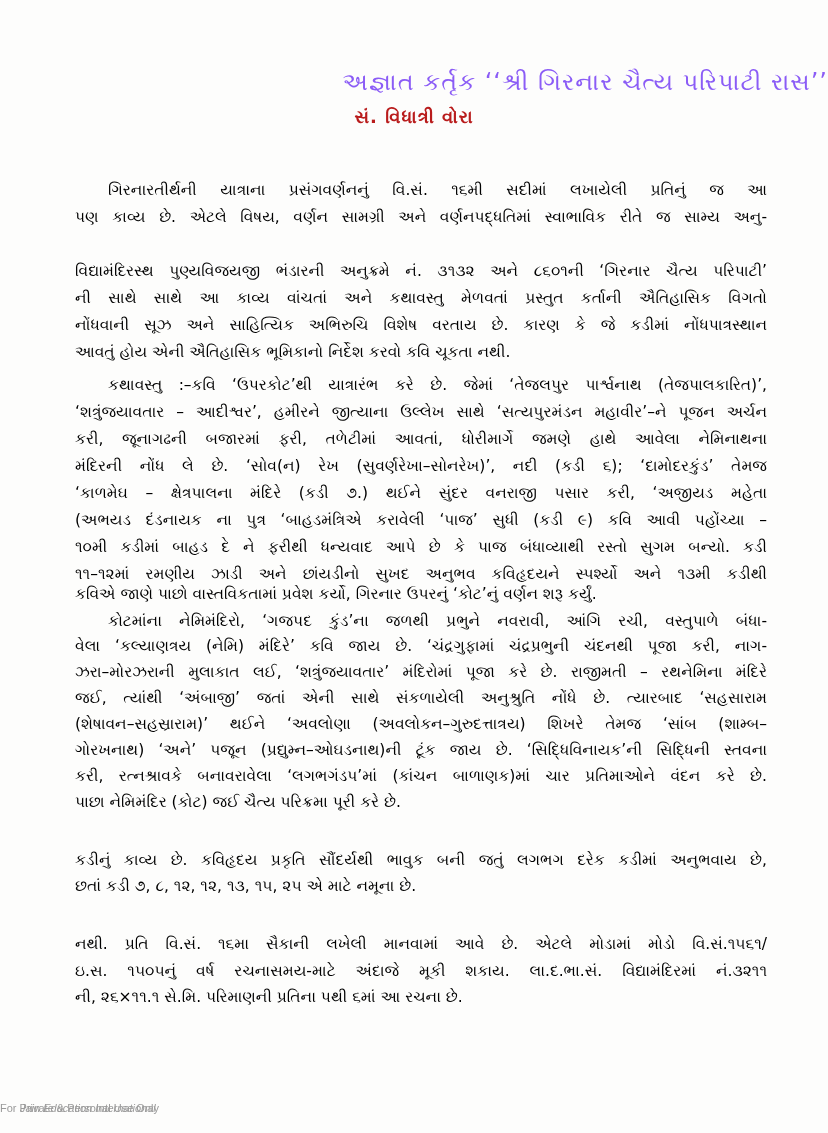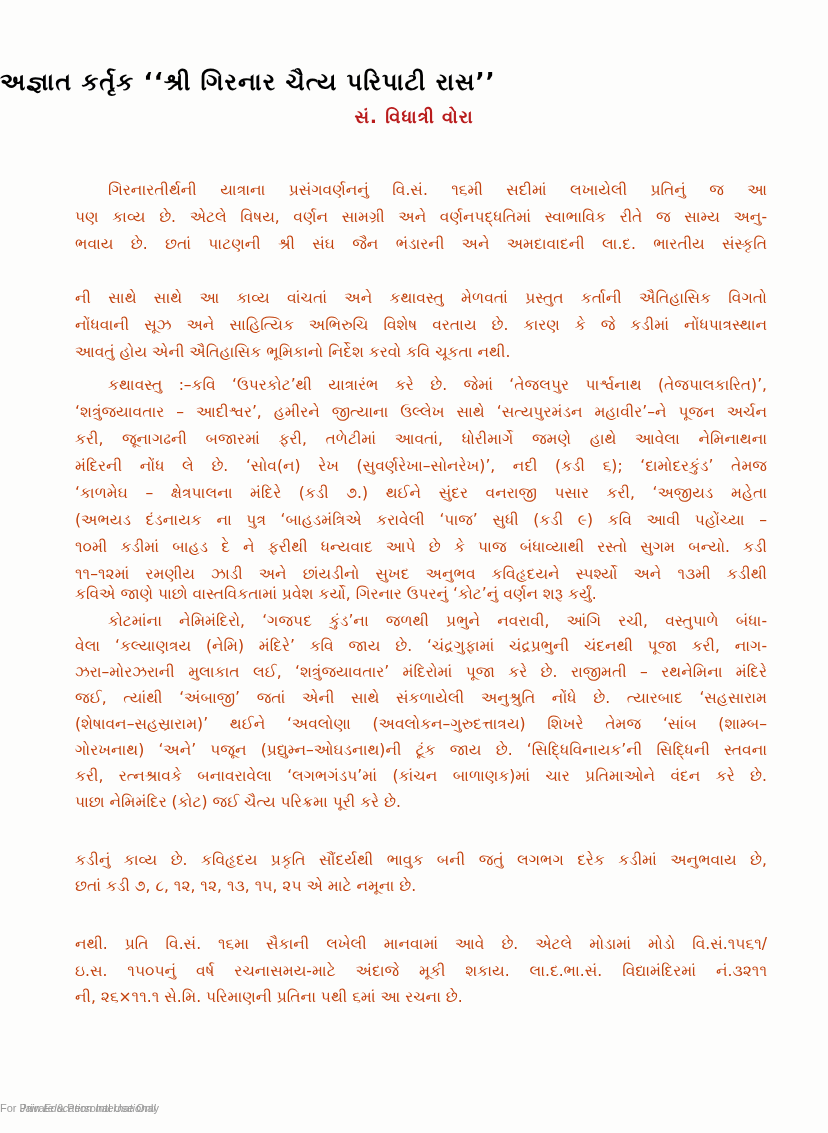--- a/index.html
+++ b/index.html
@@ -1,38 +1,38 @@
 <!DOCTYPE html>
 <html><head>
 <meta charset="utf-8">
 <style>
   html, body { margin: 0; padding: 0; background: #ffffff; }
   body { width: 828px; height: 1133px; position: relative; overflow: hidden; font-family: "DejaVu Sans", sans-serif; color: #1a1a1a; }
   .page { position: absolute; left: 0; top: 0; width: 828px; height: 1133px; background: #fdfdfc; }
-  .title { position: absolute; left: 0; width: 828px; text-align: left; font-size: 24px; font-weight: bold; top: 68px; letter-spacing: 1px; color: #000000; }
+  .title { position: absolute; left: 0; width: 828px; text-align: right; font-size: 24px; font-weight: normal; top: 68px; letter-spacing: 1px; color: #8b5cf6; }
   .byline { position: absolute; left: 0; width: 828px; text-align: center; font-size: 18px; font-weight: bold; top: 106px; letter-spacing: 1px; color: #b91c1c; }
-  .line { position: absolute; left: 75px; width: 692px; font-size: 15.5px; line-height: 20px; white-space: nowrap; text-align: justify; text-align-last: justify; color: #c2410c; overflow: visible; }
+  .line { position: absolute; left: 75px; width: 692px; font-size: 15.5px; line-height: 20px; white-space: nowrap; text-align: justify; text-align-last: justify; color: #000000; overflow: visible; }
   .line.indent { left: 108px; width: 659px; }
   .line.last { text-align-last: left; }
   .footer { position: absolute; top: 1102px; font-family: "Liberation Sans", sans-serif; font-size: 11px; color: #9a9a9a; }
   .footer.left { left: 20px; font-style: italic; }
   .footer.center { left: 0; width: 828px; text-align: left; }
   .footer.right { right: 12px; margin-top: 37px; }
 </style>
 </head>
 <body>
 
 <div class="page">
 
   <div class="title">અજ્ઞાત કર્તૃક ‘‘શ્રી ગિરનાર ચૈત્ય પરિપાટી રાસ’’</div>
   <div class="byline">સં. વિધાત્રી વોરા</div>
 
   <div class="line indent" style="top:180px">ગિરનારતીર્થની યાત્રાના પ્રસંગવર્ણનનું વિ.સં. ૧૬મી સદીમાં લખાયેલી પ્રતિનું જ આ</div>
   <div class="line" style="top:207px">પણ કાવ્ય છે. એટલે વિષય, વર્ણન સામગ્રી અને વર્ણનપદ્ધતિમાં સ્વાભાવિક રીતે જ સામ્ય અનુ-</div>
-  <div class="line" style="top:234px">ભવાય છે. છતાં પાટણની શ્રી સંઘ જૈન ભંડારની અને અમદાવાદની લા.દ. ભારતીય સંસ્કૃતિ</div>
+  <div class="line" style="top:261px">વિદ્યામંદિરસ્થ પુણ્યવિજયજી ભંડારની અનુક્રમે નં. ૩૧૩૨ અને ૮૬૦૧ની ‘ગિરનાર ચૈત્ય પરિપાટી’</div>
   <div class="line" style="top:288px">ની સાથે સાથે આ કાવ્ય વાંચતાં અને કથાવસ્તુ મેળવતાં પ્રસ્તુત કર્તાની ઐતિહાસિક વિગતો</div>
   <div class="line" style="top:315px">નોંધવાની સૂઝ અને સાહિત્યિક અભિરુચિ વિશેષ વરતાય છે. કારણ કે જે કડીમાં નોંધપાત્રસ્થાન</div>
   <div class="line last" style="top:342px">આવતું હોય એની ઐતિહાસિક ભૂમિકાનો નિર્દેશ કરવો કવિ ચૂકતા નથી.</div>
 
   <div class="line indent" style="top:375px">કથાવસ્તુ :–કવિ ‘ઉપરકોટ’થી યાત્રારંભ કરે છે. જેમાં ‘તેજલપુર પાર્શ્વનાથ (તેજપાલકારિત)’,</div>
   <div class="line" style="top:402px">‘શત્રુંજયાવતાર – આદીશ્વર’, હમીરને જીત્યાના ઉલ્લેખ સાથે ‘સત્યપુરમંડન મહાવીર’–ને પૂજન અર્ચન</div>
   <div class="line" style="top:429px">કરી, જૂનાગઢની બજારમાં ફરી, તળેટીમાં આવતાં, ધોરીમાર્ગે જમણે હાથે આવેલા નેમિનાથના</div>
   <div class="line" style="top:456px">મંદિરની નોંધ લે છે. ‘સોવ(ન) રેખ (સુવર્ણરેખા–સોનરેખ)’, નદી (કડી ૬); ‘દામોદરકુંડ’ તેમજ</div>
   <div class="line" style="top:483px">‘કાળમેઘ – ક્ષેત્રપાલના મંદિરે (કડી ૭.) થઈને સુંદર વનરાજી પસાર કરી, ‘અજીયડ મહેતા</div>
   <div class="line" style="top:510px">(અભયડ દંડનાયક ના પુત્ર ‘બાહડમંત્રિએ કરાવેલી ‘પાજ’ સુધી (કડી ૯) કવિ આવી પહોંચ્યા –</div>

